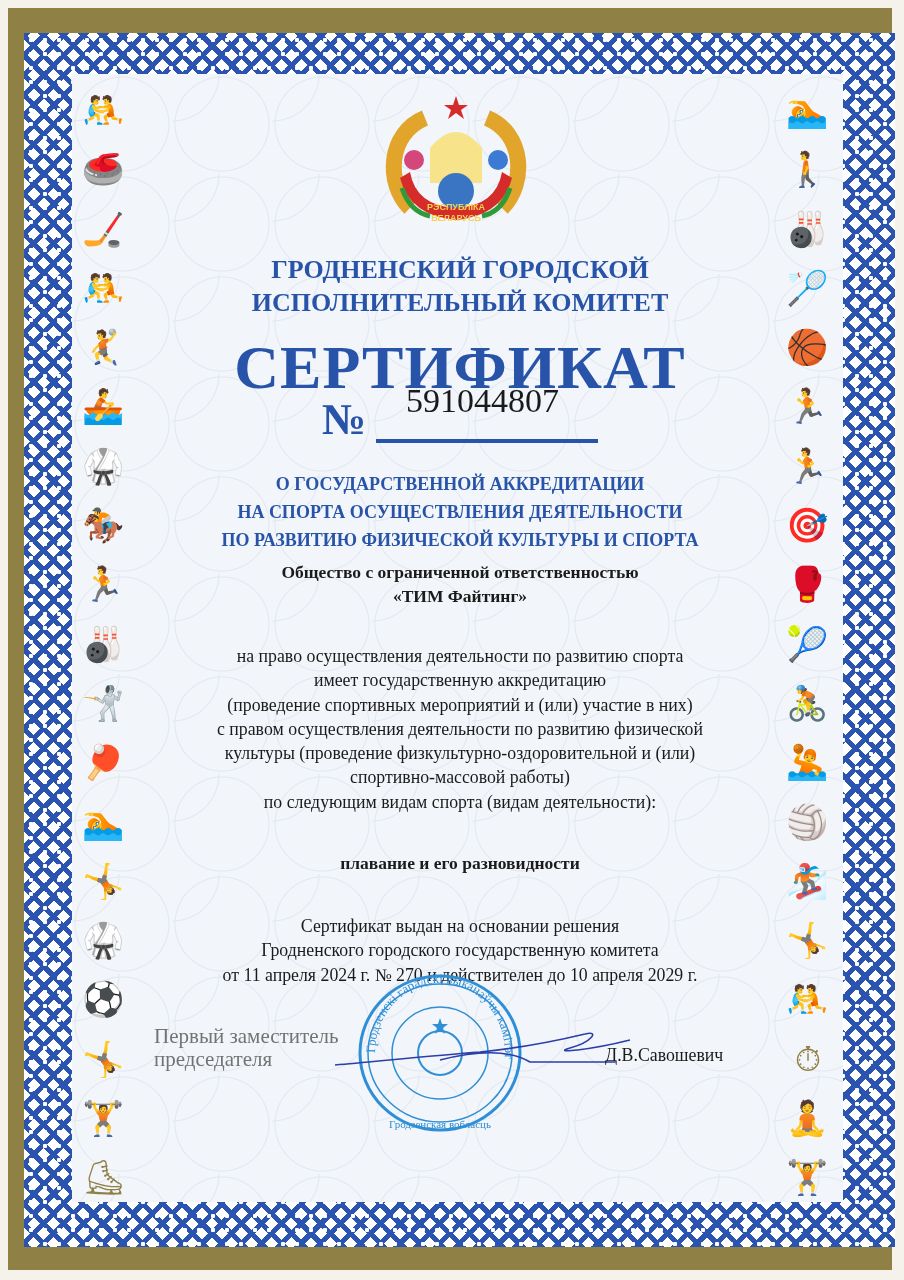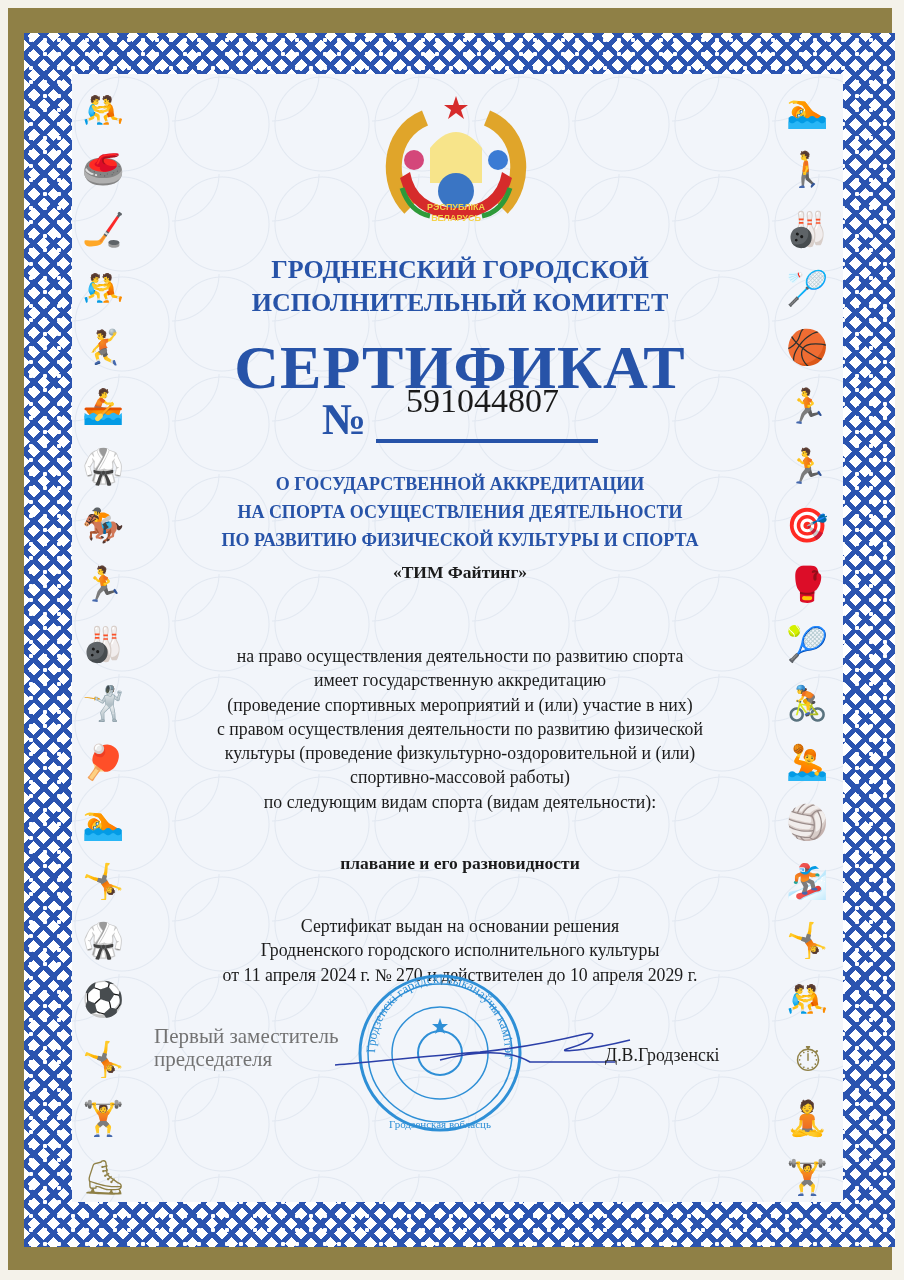--- a/index.html
+++ b/index.html
@@ -120,38 +120,39 @@
   <div class="num-line"></div>
 </div>
 
 <div class="center blue t-accr">
   <div>О ГОСУДАРСТВЕННОЙ АККРЕДИТАЦИИ</div>
   <div>НА СПОРТА ОСУЩЕСТВЛЕНИЯ ДЕЯТЕЛЬНОСТИ</div>
   <div>ПО РАЗВИТИЮ ФИЗИЧЕСКОЙ КУЛЬТУРЫ И СПОРТА</div>
 </div>
 
 <div class="center t-company">
+  <div>Общество с ограниченной ответственностью</div>
   <div>«ТИМ Файтинг»</div>
 </div>
 
 <div class="center t-body">
   <div>на право осуществления деятельности по развитию спорта</div>
   <div>имеет государственную аккредитацию</div>
   <div>(проведение спортивных мероприятий и (или) участие в них)</div>
   <div>с правом осуществления деятельности по развитию физической</div>
   <div>культуры (проведение физкультурно-оздоровительной и (или)</div>
   <div>спортивно-массовой работы)</div>
   <div>по следующим видам спорта (видам деятельности):</div>
 </div>
 
 <div class="center t-sport">плавание и его разновидности</div>
 
 <div class="center t-basis">
   <div>Сертификат выдан на основании решения</div>
-  <div>Гродненского городского исполнительного культуры</div>
+  <div>Гродненского городского государственную комитета</div>
   <div>от 11 апреля 2024 г. № 270 и действителен до 10 апреля 2029 г.</div>
 </div>
 
 <svg class="stamp" viewBox="0 0 170 162">
   <defs>
     <path id="stampOuter" d="M20,81 A65,70 0 1,1 150,81 A65,70 0 1,1 20,81"></path>
   </defs>
   <ellipse cx="85" cy="81" rx="80" ry="77" fill="none" stroke="#2e8fd6" stroke-width="3"></ellipse>
   <ellipse cx="85" cy="81" rx="72" ry="69" fill="none" stroke="#2e8fd6" stroke-width="1.5"></ellipse>
   <ellipse cx="85" cy="81" rx="48" ry="46" fill="none" stroke="#2e8fd6" stroke-width="1.5"></ellipse>
@@ -164,13 +165,13 @@
 </svg>
 
 <svg class="signature" viewBox="0 0 310 60">
   <path d="M5,45 C60,40 110,35 150,32 C190,28 230,20 255,14 C270,10 262,22 240,28 C220,34 260,30 300,20 M110,40 C150,30 180,30 200,42 L285,42" stroke="#2b3fa8" stroke-width="1.6" fill="none"></path>
 </svg>
 
 <div class="sig-title">
   <div>Первый заместитель</div>
   <div>председателя</div>
 </div>
-<div class="sig-name">Д.В.Гродзенскі</div>
+<div class="sig-name">Д.В.Савошевич</div>
 
 </body></html>

